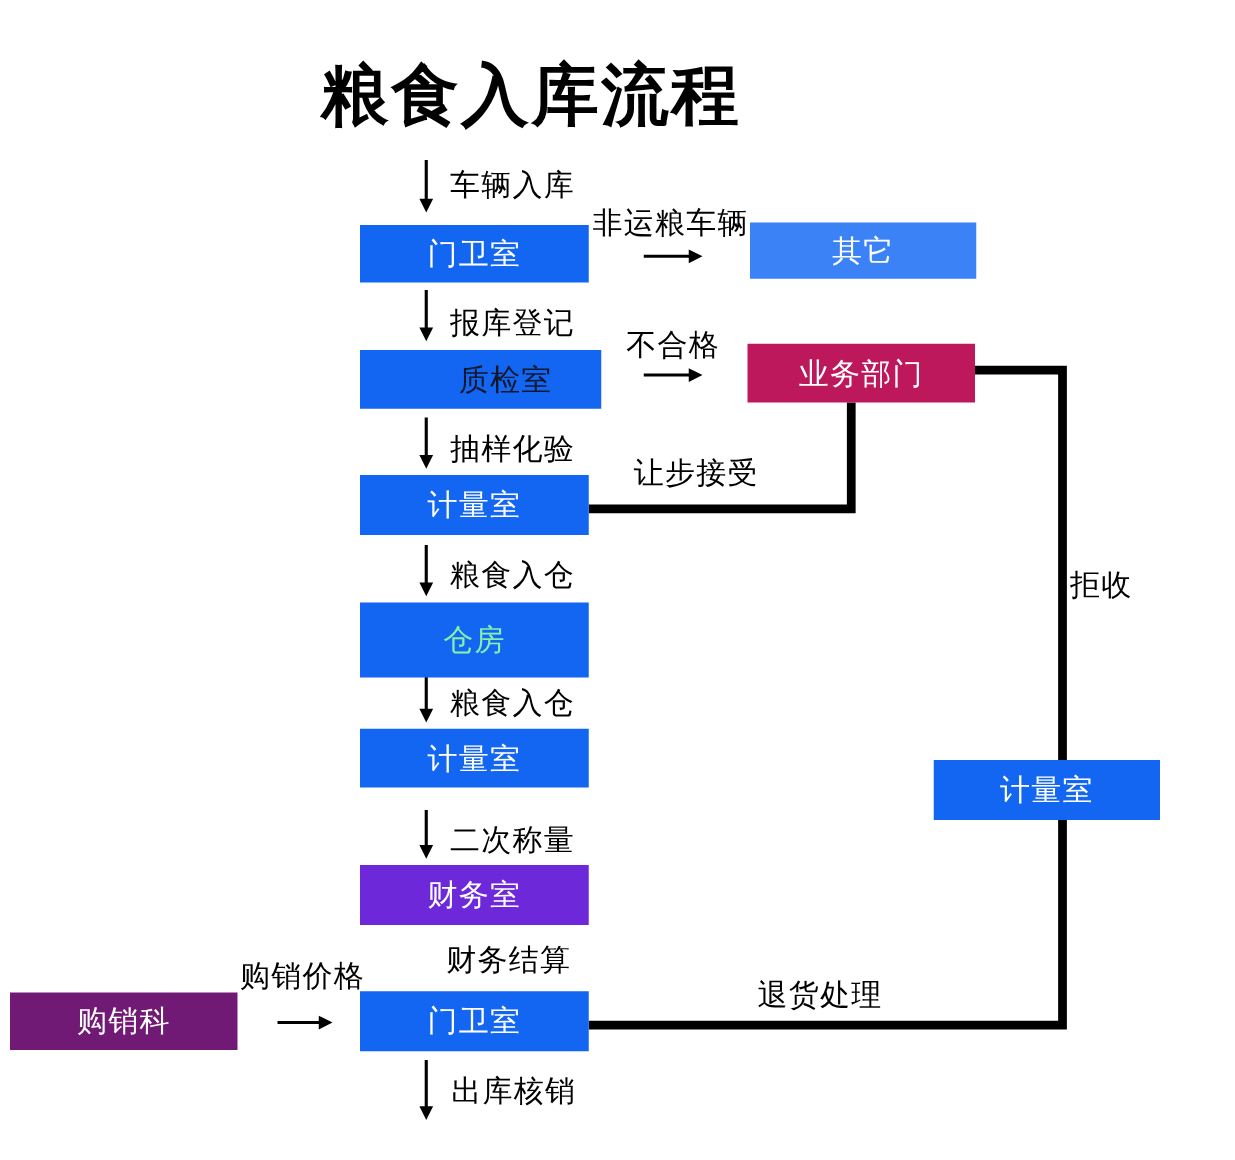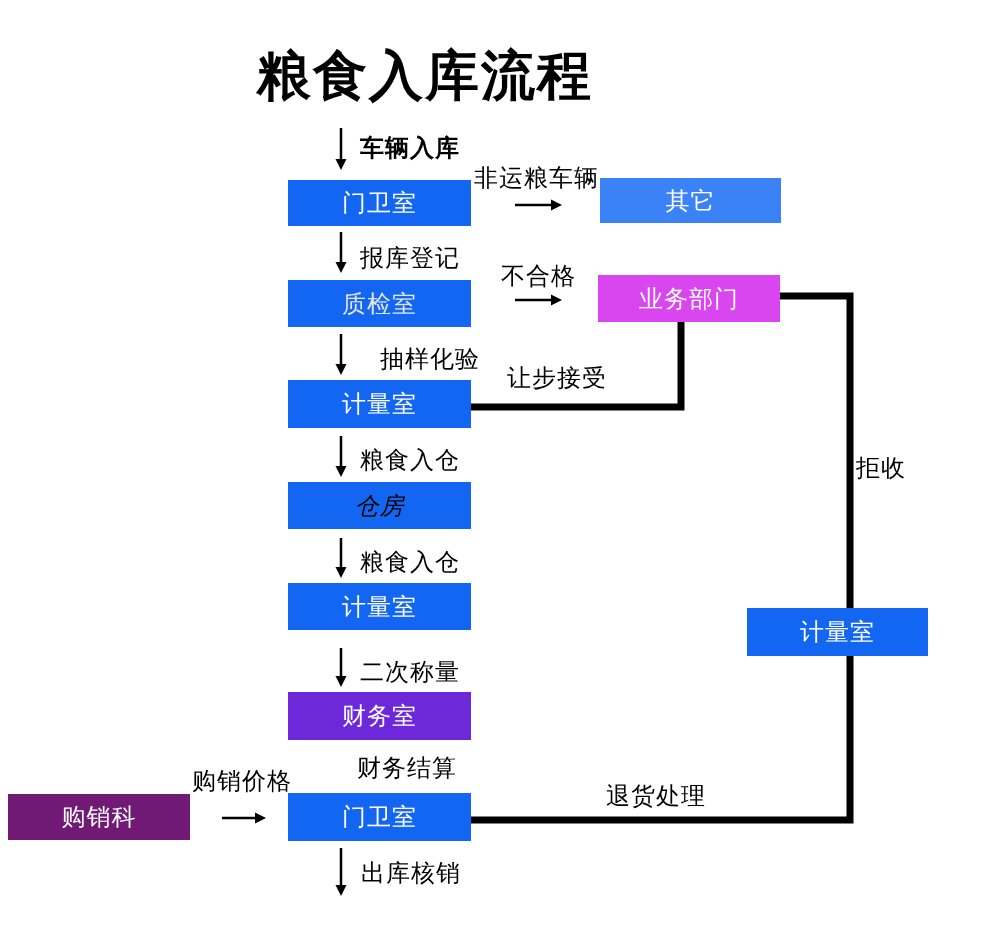--- a/index.html
+++ b/index.html
@@ -66,36 +66,36 @@
       <line x1="515" y1="300" x2="553" y2="300" stroke="#000000" stroke-width="2.5"></line>
       <polygon points="551,294.5 551,305.5 562,300" fill="#000000"></polygon>
       <line x1="222" y1="818" x2="257" y2="818" stroke="#000000" stroke-width="2.5"></line>
       <polygon points="255,812.5 255,823.5 266,818" fill="#000000"></polygon>
       <polyline points="471,407 681,407 681,322" fill="none" stroke="#000000" stroke-width="7"></polyline>
       <polyline points="780,296 850,296 850,820 471,820" fill="none" stroke="#000000" stroke-width="7"></polyline>
     </svg>
   <div id="boxes-layer">
       <div class="flow-box" style="left: 288px; top: 180px; width: 183px; height: 46px; background: rgb(18, 102, 241); color: rgb(255, 255, 255);">门卫室</div>
       <div class="flow-box" style="left: 600px; top: 178px; width: 181px; height: 45px; background: #3b82f6; color: rgb(255, 255, 255);">其它</div>
-      <div class="flow-box" style="left: 288px; top: 280px; width: 183px; height: 47px; background: rgb(18, 102, 241); color: #e5e5e5;">质检室</div>
-      <div class="flow-box" style="left: 598px; top: 275px; width: 182px; height: 47px; background: #d946ef; color: rgb(255, 255, 255);">业务部门</div>
+      <div class="flow-box" style="left: 288px; top: 280px; width: 153px; height: 47px; background: rgb(18, 102, 241); color: #0f172a; padding-left: 40px;">质检室</div>
+      <div class="flow-box" style="left: 598px; top: 275px; width: 182px; height: 47px; background: #be185d; color: rgb(255, 255, 255);">业务部门</div>
       <div class="flow-box" style="left: 288px; top: 380px; width: 183px; height: 48px; background: rgb(18, 102, 241); color: rgb(255, 255, 255);">计量室</div>
-      <div class="flow-box" style="left: 288px; top: 482px; width: 183px; height: 47px; background: rgb(18, 102, 241); color: #000000; font-style: italic;">仓房</div>
+      <div class="flow-box" style="left: 288px; top: 482px; width: 183px; height: 60px; background: rgb(18, 102, 241); color: #86efac;">仓房</div>
       <div class="flow-box" style="left: 288px; top: 583px; width: 183px; height: 47px; background: rgb(18, 102, 241); color: rgb(255, 255, 255);">计量室</div>
       <div class="flow-box" style="left: 747px; top: 608px; width: 181px; height: 48px; background: rgb(18, 102, 241); color: rgb(255, 255, 255);">计量室</div>
       <div class="flow-box" style="left: 288px; top: 692px; width: 183px; height: 48px; background: #6d28d9; color: rgb(255, 255, 255);">财务室</div>
       <div class="flow-box" style="left: 288px; top: 793px; width: 183px; height: 48px; background: rgb(18, 102, 241); color: rgb(255, 255, 255);">门卫室</div>
       <div class="flow-box" style="left: 8px; top: 794px; width: 182px; height: 46px; background: #701a75; color: rgb(255, 255, 255);">购销科</div>
     </div>
   <div id="labels-layer">
-      <div class="edge-label" style="left: 360px; top: 132px; color: rgb(0, 0, 0); font-weight: bold;">车辆入库</div>
+      <div class="edge-label" style="left: 360px; top: 132px; color: rgb(0, 0, 0);">车辆入库</div>
       <div class="edge-label" style="left: 474px; top: 162px; color: rgb(0, 0, 0);">非运粮车辆</div>
       <div class="edge-label" style="left: 360px; top: 242px; color: rgb(0, 0, 0);">报库登记</div>
       <div class="edge-label" style="left: 501px; top: 260px; color: rgb(0, 0, 0);">不合格</div>
-      <div class="edge-label" style="left: 380px; top: 343px; color: rgb(0, 0, 0);">抽样化验</div>
+      <div class="edge-label" style="left: 360px; top: 343px; color: rgb(0, 0, 0);">抽样化验</div>
       <div class="edge-label" style="left: 507px; top: 362px; color: rgb(0, 0, 0);">让步接受</div>
       <div class="edge-label" style="left: 360px; top: 444px; color: rgb(0, 0, 0);">粮食入仓</div>
       <div class="edge-label" style="left: 360px; top: 546px; color: rgb(0, 0, 0);">粮食入仓</div>
       <div class="edge-label" style="left: 360px; top: 656px; color: rgb(0, 0, 0);">二次称量</div>
       <div class="edge-label" style="left: 357px; top: 752px; color: rgb(0, 0, 0);">财务结算</div>
       <div class="edge-label" style="left: 192px; top: 765px; color: rgb(0, 0, 0);">购销价格</div>
       <div class="edge-label" style="left: 606px; top: 780px; color: rgb(0, 0, 0);">退货处理</div>
       <div class="edge-label" style="left: 856px; top: 452px; color: rgb(0, 0, 0);">拒收</div>
       <div class="edge-label" style="left: 361px; top: 857px; color: rgb(0, 0, 0);">出库核销</div>
     </div>

